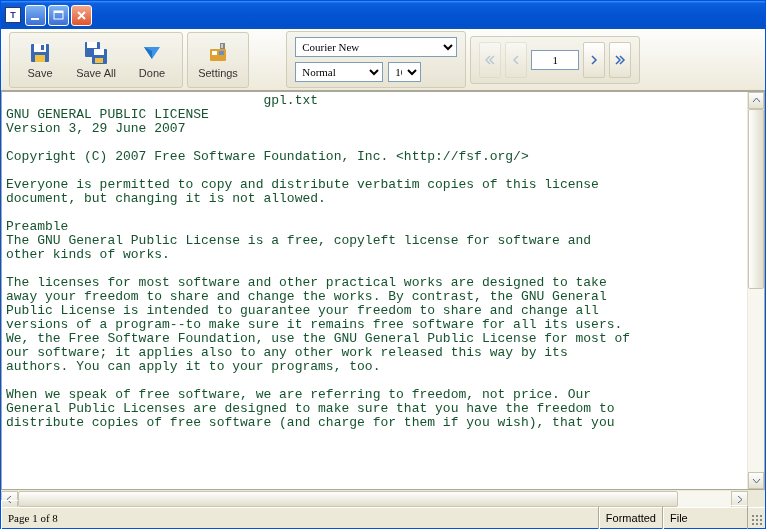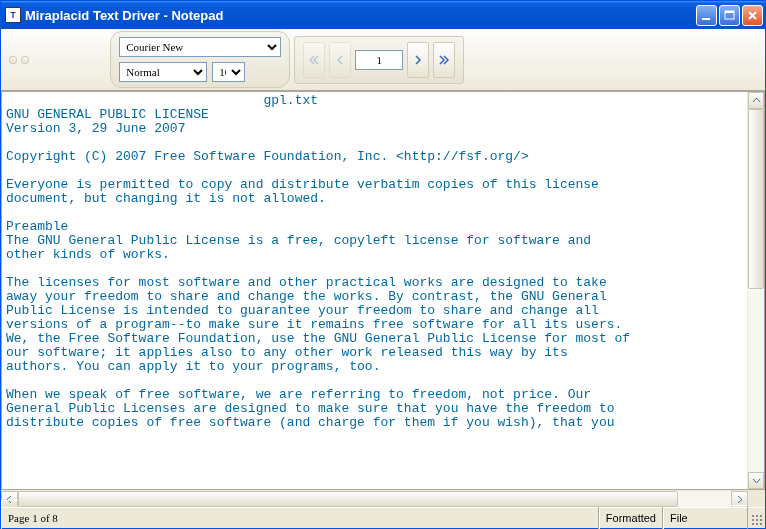--- a/index.html
+++ b/index.html
@@ -16,34 +16,34 @@
     .tb-max { background: linear-gradient(to bottom, #7eb2f0, #3a6fd8); }
     .tb-close { background: linear-gradient(to bottom, #f5a78e, #e0542b); }
     .tb-btn svg { width: 13px; height: 13px; }
     
     .toolbar { height: 62px; background: linear-gradient(to bottom, #fdfdfc, #eeeadb); border-bottom: 1px solid #aca899; display: flex; align-items: center; padding: 4px 8px; gap: 4px; }
     .toolbar-group { background: linear-gradient(to bottom, #f6f5ee, #e8e4d3); border: 1px solid #d0ccb8; border-radius: 3px; padding: 3px; display: flex; gap: 2px; }
     .tool-btn { width: 54px; height: 48px; display: flex; flex-direction: column; align-items: center; justify-content: center; gap: 2px; cursor: pointer; border: 1px solid transparent; border-radius: 2px; }
     .tool-icon { width: 24px; height: 24px; display: flex; align-items: center; justify-content: center; }
     .tool-label { font-size: 11px; color: #333; }
     
-    .font-group { background: linear-gradient(to bottom, #f6f5ee, #e8e4d3); border: 1px solid #d0ccb8; border-radius: 12px; padding: 5px 8px; display: flex; flex-direction: column; gap: 5px; }
+    .font-group { background: linear-gradient(to bottom, #f6f5ee, #e8e4d3); border: 1px solid #d0ccb8; border-radius: 3px; padding: 5px 8px; display: flex; flex-direction: column; gap: 5px; }
     .font-row { display: flex; gap: 5px; }
     select { font-family: Tahoma; font-size: 11px; border: 1px solid #7f9db9; background: #fff; height: 20px; padding: 1px 2px; }
     select.font-select { width: 162px; }
     select.weight-select { width: 88px; }
     select.size-select { width: 33px; }
     
     .nav-group { background: linear-gradient(to bottom, #f6f5ee, #e8e4d3); border: 1px solid #d0ccb8; border-radius: 3px; padding: 5px 8px; display: flex; align-items: center; gap: 4px; }
     .nav-btn { width: 22px; height: 36px; display: flex; align-items: center; justify-content: center; cursor: pointer; background: linear-gradient(to bottom, #fff, #e8e4d3); border: 1px solid #d0ccb8; border-radius: 2px; }
     .nav-btn.disabled { opacity: 0.4; cursor: default; }
     .page-input { width: 48px; height: 20px; border: 1px solid #7f9db9; background: #fff; text-align: center; font-family: Tahoma; font-size: 11px; }
     
     .content-area { flex: 1; background: #fff; border: 1px solid #aca899; margin: 0; position: relative; overflow: hidden; display: flex; }
-    .text-content { flex: 1; font-family: "Courier New", monospace; font-size: 13px; line-height: 14px; white-space: pre; padding: 2px 4px; overflow: hidden; color: #0369a1; }
+    .text-content { flex: 1; font-family: "Courier New", monospace; font-size: 13px; line-height: 14px; white-space: pre; padding: 2px 4px; overflow: hidden; color: #14532d; }
     
     .scrollbar-v { width: 17px; background: #f1efe2; border-left: 1px solid #ece9d8; display: flex; flex-direction: column; }
     .sb-btn { height: 17px; background: linear-gradient(to bottom, #fefefe, #e5e2d0); border: 1px solid #c8c4b0; display: flex; align-items: center; justify-content: center; cursor: pointer; }
     .sb-track-v { flex: 1; background: #f7f6ef; position: relative; }
     .sb-thumb-v { position: absolute; top: 0; left: 0; right: 0; height: 180px; background: linear-gradient(to right, #fefefe, #e0ddcb); border: 1px solid #c8c4b0; border-radius: 2px; cursor: pointer; }
     
     .scrollbar-h-row { height: 17px; display: flex; }
     .scrollbar-h { flex: 1; background: #f1efe2; border-top: 1px solid #ece9d8; display: flex; }
     .sb-track-h { flex: 1; background: #f7f6ef; position: relative; }
     .sb-thumb-h { position: absolute; top: 0; bottom: 0; left: 0; width: 660px; background: linear-gradient(to bottom, #fefefe, #e0ddcb); border: 1px solid #c8c4b0; border-radius: 2px; cursor: pointer; }
@@ -55,21 +55,20 @@
     .grip { width: 17px; height: 19px; display: flex; align-items: flex-end; justify-content: flex-end; padding: 2px; }
     .grip-dots { width: 12px; height: 12px; background-image: radial-gradient(circle, #888 1px, transparent 1px); background-size: 4px 4px; background-position: bottom right; }
   </style>
 </head>
 <body>
 
 <div class="window">
 
   <div class="titlebar">
     <div class="titlebar-icon">T</div>
-    <div class="titlebar-text">Miraplacid Text Driver - Notepad</div>
     <div class="titlebar-buttons">
       <div class="tb-btn tb-min">
         <svg viewBox="0 0 13 13">
             <rect x="2" y="9" width="8" height="2" fill="#fff"></rect>
           </svg>
       </div>
       <div class="tb-btn tb-max">
         <svg viewBox="0 0 13 13">
             <rect x="2" y="2" width="9" height="8" fill="none" stroke="#fff" stroke-width="1"></rect>
             <rect x="2" y="2" width="9" height="2" fill="#fff"></rect>
@@ -78,23 +77,67 @@
       <div class="tb-btn tb-close">
         <svg viewBox="0 0 13 13">
             <path d="M3 3 L10 10 M10 3 L3 10" stroke="#fff" stroke-width="2"></path>
           </svg>
       </div>
     </div>
   </div>
 
   <div class="toolbar">
     <div class="toolbar-group">
+      <div class="tool-btn">
+        <div class="tool-icon">
+          <svg width="24" height="24" viewBox="0 0 24 24">
+              <rect x="3" y="3" width="18" height="18" fill="#3968b5" rx="1"></rect>
+              <rect x="6" y="3" width="12" height="8" fill="#fff"></rect>
+              <rect x="7" y="14" width="10" height="7" fill="#f0c040"></rect>
+              <rect x="13" y="4" width="3" height="5" fill="#3968b5"></rect>
+            </svg>
+        </div>
+        <div class="tool-label">Save</div>
+      </div>
+      <div class="tool-btn">
+        <div class="tool-icon">
+          <svg width="24" height="24" viewBox="0 0 24 24">
+              <rect x="1" y="1" width="15" height="15" fill="#3968b5" rx="1"></rect>
+              <rect x="3" y="1" width="10" height="6" fill="#fff"></rect>
+              <rect x="8" y="8" width="15" height="15" fill="#3968b5" rx="1"></rect>
+              <rect x="10" y="8" width="10" height="6" fill="#fff"></rect>
+              <rect x="11" y="17" width="8" height="5" fill="#f0c040"></rect>
+            </svg>
+        </div>
+        <div class="tool-label">Save All</div>
+      </div>
+      <div class="tool-btn">
+        <div class="tool-icon">
+          <svg width="24" height="24" viewBox="0 0 24 24">
+              <path d="M4 6 L12 18 L20 6 Z" fill="#3b96e8"></path>
+              <path d="M4 6 L12 18 L12 10 Z" fill="#2570c0"></path>
+            </svg>
+        </div>
+        <div class="tool-label">Done</div>
+      </div>
     </div>
 
     <div class="toolbar-group">
+      <div class="tool-btn">
+        <div class="tool-icon">
+          <svg width="24" height="24" viewBox="0 0 24 24">
+              <rect x="4" y="8" width="16" height="12" fill="#e0a030" rx="1"></rect>
+              <rect x="6" y="10" width="5" height="4" fill="#fff"></rect>
+              <rect x="13" y="10" width="5" height="4" fill="#6090d0"></rect>
+              <path d="M14 2 L19 2 L19 8 L14 8" fill="#888"></path>
+              <rect x="15" y="3" width="2" height="4" fill="#ccc"></rect>
+            </svg>
+        </div>
+        <div class="tool-label">Settings</div>
+      </div>
     </div>
 
     <div style="flex:0.2"></div>
 
     <div class="font-group">
       <div class="font-row">
         <select class="font-select">
           <option>Courier New</option>
         </select>
       </div>

